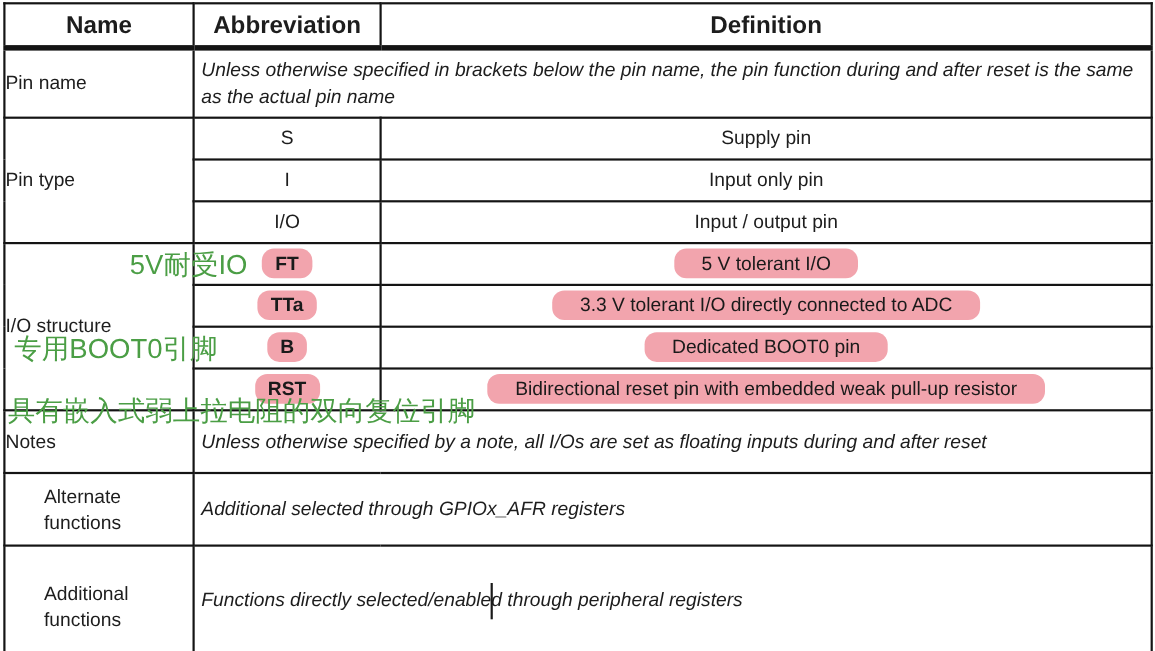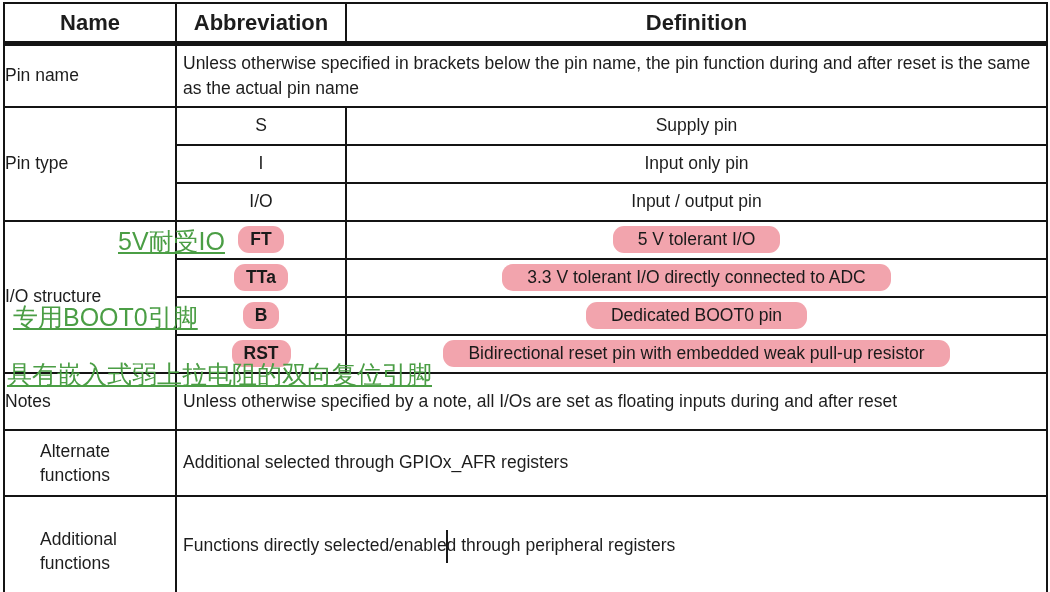--- a/index.html
+++ b/index.html
@@ -23,31 +23,31 @@
     border-bottom:5px solid var(--table-border,#141414);
   }
   tr.r-pinname{height:63px;}
   tr.r38{height:38px;}
   tr.r-notes{height:57px;}
   tr.r-alt{height:66px;}
   tr.r-add{height:110px;}
   td.name-cell{text-align:left;}
   td.abbr-cell{text-align:center;}
   td.def-c{text-align:center;}
-  td.def-l{text-align:left;padding:0 12px 0 6px;line-height:25px;}
+  td.def-l{text-align:left;padding:0 12px 0 6px;line-height:25px;font-style:italic;}
   tr.r-add td.def-l{vertical-align:top;padding-top:36px;}
   .wrap-label{width:100px;margin:0 auto;line-height:24px;}
   .hl{
     display:inline-block;background:var(--highlight-pink,#f2a4ad);
     padding:3px 25px;border-radius:11px;color:#1a1a1a;
   }
   .hl-abbr{padding:3px 12px;font-weight:bold;}
   .ann{
     position:absolute;z-index:6;color:var(--annotation-green,#4b9e45);
-    font-size:25px;white-space:nowrap;line-height:28px;text-decoration:underline;
+    font-size:25px;white-space:nowrap;line-height:28px;
   }
   .caret{
     position:absolute;z-index:7;width:2px;height:33px;
     background:#1a1a1a;left:446px;top:530px;
   }
 </style>
 </head>
 <body>
 
 <div class="stage">

